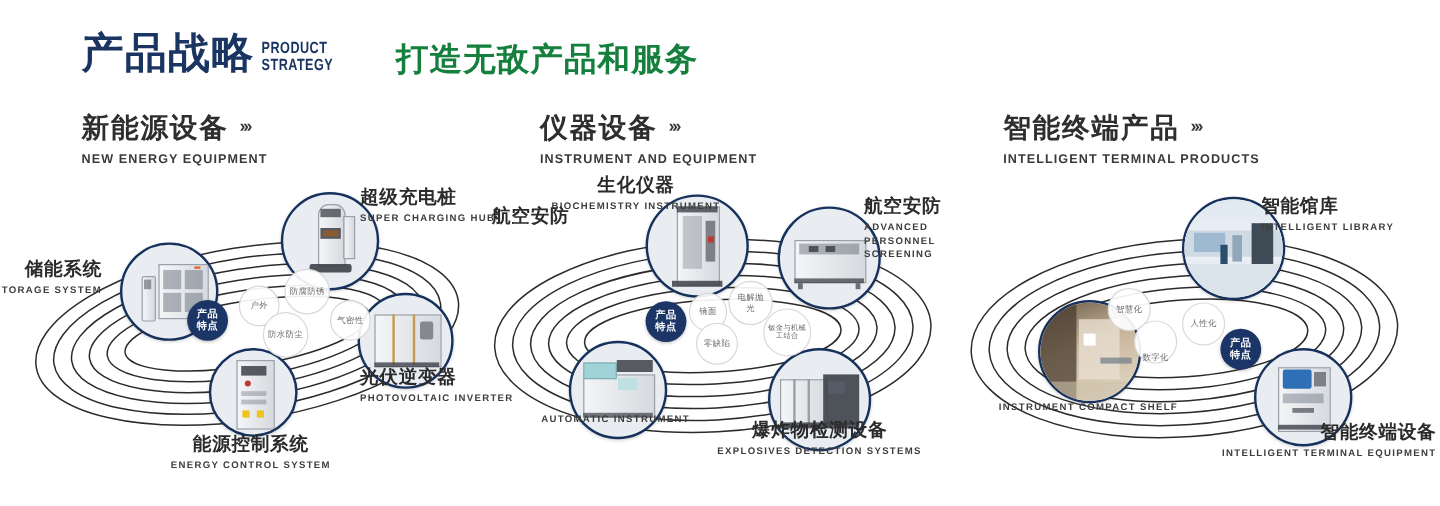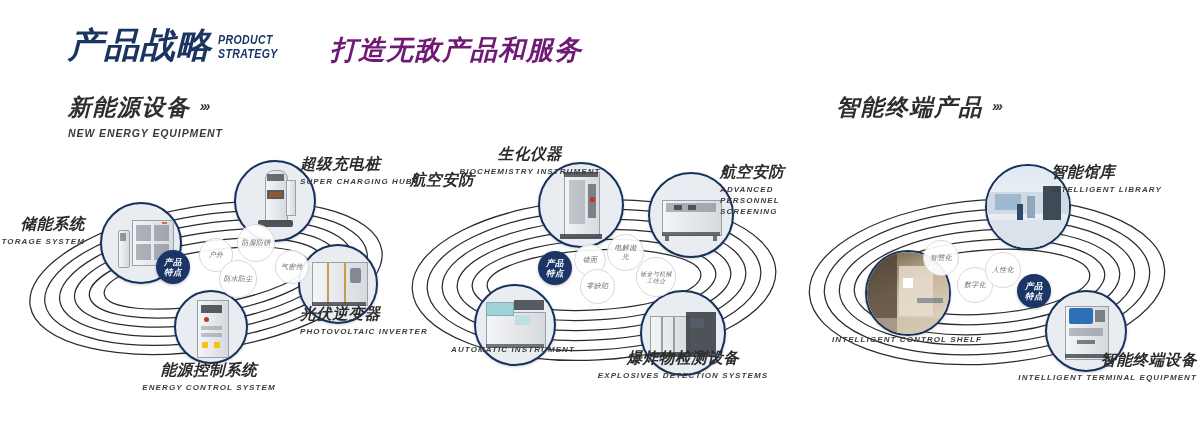--- a/index.html
+++ b/index.html
@@ -2,40 +2,40 @@
 <html><head>
 <meta charset="utf-8">
 <style>
   html,body{margin:0;padding:0;}
   body{
     width:1200px;height:422px;
     background:#ffffff;
     font-family:"Liberation Sans","DejaVu Sans",sans-serif;
     overflow:hidden;position:relative;
   }
-  .stage{position:absolute;inset:0;font-style:italic;}
+  .stage{position:absolute;inset:0;}
 
   
   .header{position:absolute;left:0;top:0;width:1200px;height:88px;}
   .title-cn{
     position:absolute;left:68px;top:28px;
     font-size:35px;font-weight:bold;letter-spacing:1px;
     color:#1b3562;line-height:1;
     font-family:"DejaVu Sans","Liberation Sans",sans-serif;
   }
   .title-en{
     position:absolute;left:218px;top:33px;
     font-size:13.5px;font-weight:bold;line-height:14px;
     color:#1b3562;letter-spacing:.5px;
     transform:scaleX(.78);transform-origin:left top;
   }
   .title-sub{
     position:absolute;left:330px;top:36px;
     font-size:27px;font-weight:bold;letter-spacing:1px;
-    color:#701a75;line-height:1;
+    color:#15803d;line-height:1;
     font-family:"DejaVu Sans","Liberation Sans",sans-serif;
   }
 
   
   .sec{position:absolute;}
   .sec .cn{
     font-size:23px;font-weight:bold;color:#2e2e2e;letter-spacing:1.5px;
     line-height:1;display:inline-block;vertical-align:middle;
     font-family:"DejaVu Sans","Liberation Sans",sans-serif;
   }
@@ -120,22 +120,27 @@
       <span>PRODUCT</span><br>
       <span>STRATEGY</span>
     </div>
     <div class="title-sub">打造无敌产品和服务</div>
   </div>
 
   <div class="sec" id="sec-1">
     <span class="cn">新能源设备</span><span class="arrows">›››</span>
     <span class="en">NEW ENERGY EQUIPMENT</span>
   </div>
+  <div class="sec" id="sec-2">
+    <span class="cn">仪器设备</span><span class="arrows">›››</span>
+    <span class="en">INSTRUMENT AND EQUIPMENT</span>
+  </div>
   <div class="sec" id="sec-3">
     <span class="cn">智能终端产品</span><span class="arrows">›››</span>
+    <span class="en">INTELLIGENT TERMINAL PRODUCTS</span>
   </div>
 
   <div class="cluster" id="cluster-1">
 
     <svg class="rings" viewBox="0 0 400 250">
       <g fill="none" stroke="#2b2b2b" stroke-width="1.25">
         <ellipse cx="196" cy="128" rx="178" ry="72" transform="rotate(-9 196 128)"></ellipse>
         <ellipse cx="196" cy="128" rx="163" ry="63" transform="rotate(-9 196 128)"></ellipse>
         <ellipse cx="196" cy="128" rx="148" ry="54" transform="rotate(-9 196 128)"></ellipse>
         <ellipse cx="196" cy="128" rx="133" ry="45" transform="rotate(-9 196 128)"></ellipse>
@@ -354,21 +359,21 @@
       <div class="art">
         <div style="position:absolute;inset:0;background:linear-gradient(160deg,#6b5a46 0%,#c9b79c 45%,#e6dccb 100%);"></div>
         <div style="position:absolute;left:0;top:0;width:30px;height:82px;background:#4a3e30;opacity:.75;"></div>
         <div style="position:absolute;left:32px;top:14px;width:34px;height:50px;background:#e8dfd1;opacity:.8;"></div>
         <div style="position:absolute;left:36px;top:26px;width:10px;height:10px;background:#fff;"></div>
         <div style="position:absolute;left:50px;top:46px;width:26px;height:5px;background:#6d7a86;opacity:.7;"></div>
         <div style="position:absolute;left:0;top:66px;width:82px;height:16px;background:#cbbfa9;opacity:.6;"></div>
       </div>
     </div>
     <div class="lab center" style="left:22px;top:182px;width:180px;">
-      <span class="en" style="white-space:normal;">INTELLIGENT CONTROL SHELF</span>
+      <span class="en" style="white-space:normal;">INSTRUMENT COMPACT SHELF</span>
     </div>
 
     <div class="node" style="left:250px;top:140px;width:78px;height:78px;">
       <div class="art">
         <div class="cab" style="left:18px;top:14px;width:42px;height:52px;"></div>
         <div style="position:absolute;left:22px;top:16px;width:24px;height:16px;background:#2f6fb5;border-radius:2px;"></div>
         <div class="dark" style="left:48px;top:18px;width:10px;height:12px;opacity:.6;"></div>
         <div class="scr" style="left:22px;top:36px;width:34px;height:8px;opacity:.4;"></div>
         <div class="dark" style="left:30px;top:48px;width:18px;height:4px;opacity:.65;"></div>
         <div class="dark" style="left:18px;top:62px;width:42px;height:4px;opacity:.8;"></div>
@@ -381,21 +386,21 @@
 
     <div class="badge" style="left:222px;top:124px;width:34px;height:34px;">
       <span>
         <span>产品</span><br>
         <span>特点</span>
       </span>
     </div>
     <div class="bub" style="left:128px;top:90px;width:34px;height:34px;">
       <span>智慧化</span>
     </div>
-    <div class="bub" style="left:162px;top:117px;width:34px;height:34px;">
+    <div class="bub" style="left:150px;top:117px;width:34px;height:34px;align-items:flex-end;">
       <span>数字化</span>
     </div>
     <div class="bub" style="left:190px;top:102px;width:34px;height:34px;">
       <span>人性化</span>
     </div>
   </div>
 
 </div>
 
 </body></html>

